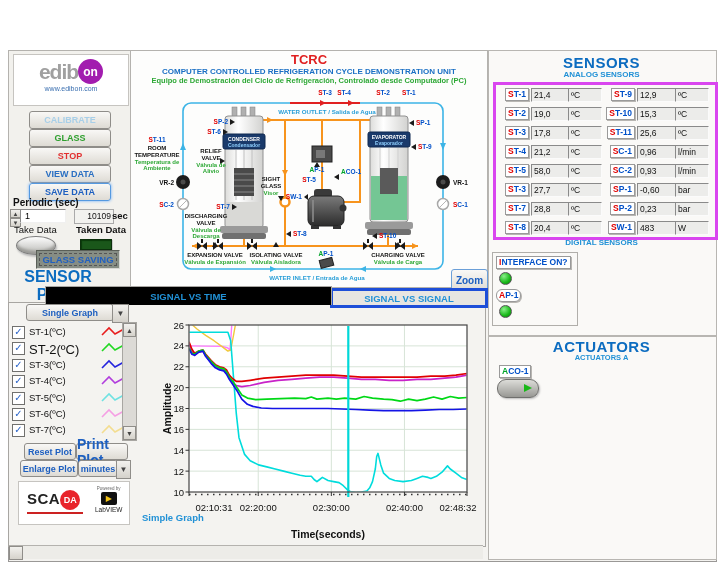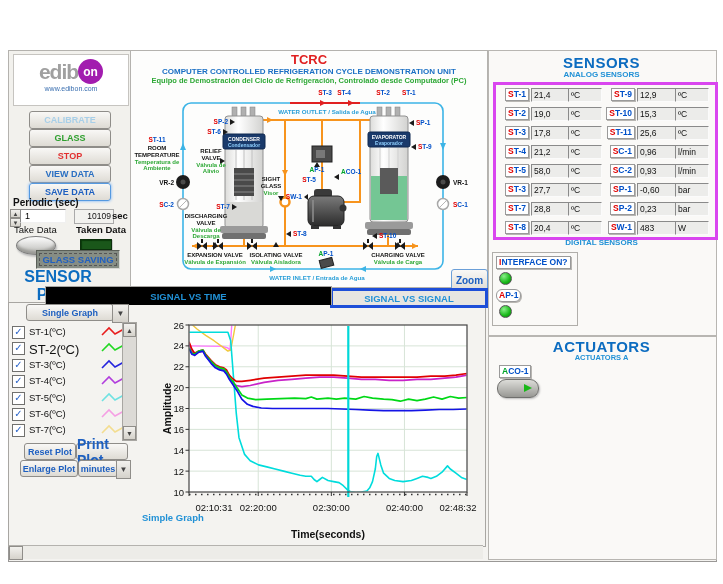--- a/index.html
+++ b/index.html
@@ -305,20 +305,31 @@
     <div class="sbtn" style="width:11px;height:12px;">▲</div>
     <div class="sbtn" style="width:11px;height:12px;position:absolute;bottom:0;">▼</div>
   </div>
 
   <div class="abs btn" style="left:24px;top:443px;width:50px;height:15px;font-size:9px;color:#1d5fc0;">Reset Plot</div>
   <div class="abs btn" style="left:76px;top:443px;width:50px;height:15px;font-size:14px;color:#1d5fc0;">Print Plot</div>
   <div class="abs btn" style="left:20px;top:460px;width:56px;height:15px;font-size:9px;color:#1d5fc0;">Enlarge Plot</div>
   <div class="abs btn" style="left:78px;top:460px;width:38px;height:15px;font-size:9px;color:#1d5fc0;">minutes</div>
   <div class="abs sbtn" style="left:116px;top:460px;width:13px;height:17px;font-size:8px;">▼</div>
 
+  <div class="abs whitebox" style="left:18px;top:481px;width:110px;height:42px;">
+    <div class="abs" style="left:8px;top:8px;">
+      <span style="font-size:15px;font-weight:bold;color:#222;letter-spacing:0.5px;">SCA</span><span style="display:inline-flex;width:20px;height:20px;border-radius:50%;background:#e8242b;color:#fff;font-size:9px;font-weight:bold;align-items:center;justify-content:center;vertical-align:1px;">DA</span>
+      <div style="width:56px;height:2px;background:#cc2222;margin-top:2px;"></div>
+    </div>
+    <div class="abs" style="left:76px;top:4px;text-align:center;">
+      <div style="font-size:4.5px;color:#666;">Powered by</div>
+      <div style="width:16px;height:13px;background:#111;border-radius:2px;margin:1px auto;color:#f5c518;font-size:8px;line-height:13px;">▶</div>
+      <div style="font-size:6.5px;color:#222;">LabVIEW</div>
+    </div>
+  </div>
 
   <svg class="abs" style="left:140px;top:305px;" width="344" height="238" viewBox="0 0 344 238" id="chart-svg">
       <rect x="49" y="20" width="278" height="167" fill="#ffffff"></rect>
       <line x1="49" y1="40.875" x2="327" y2="40.875" stroke="#d7e4d7" stroke-width="1"></line>
       <line x1="49" y1="61.75" x2="327" y2="61.75" stroke="#d7e4d7" stroke-width="1"></line>
       <line x1="49" y1="82.625" x2="327" y2="82.625" stroke="#d7e4d7" stroke-width="1"></line>
       <line x1="49" y1="103.5" x2="327" y2="103.5" stroke="#d7e4d7" stroke-width="1"></line>
       <line x1="49" y1="124.375" x2="327" y2="124.375" stroke="#d7e4d7" stroke-width="1"></line>
       <line x1="49" y1="145.25" x2="327" y2="145.25" stroke="#d7e4d7" stroke-width="1"></line>
       <line x1="49" y1="166.125" x2="327" y2="166.125" stroke="#d7e4d7" stroke-width="1"></line>

